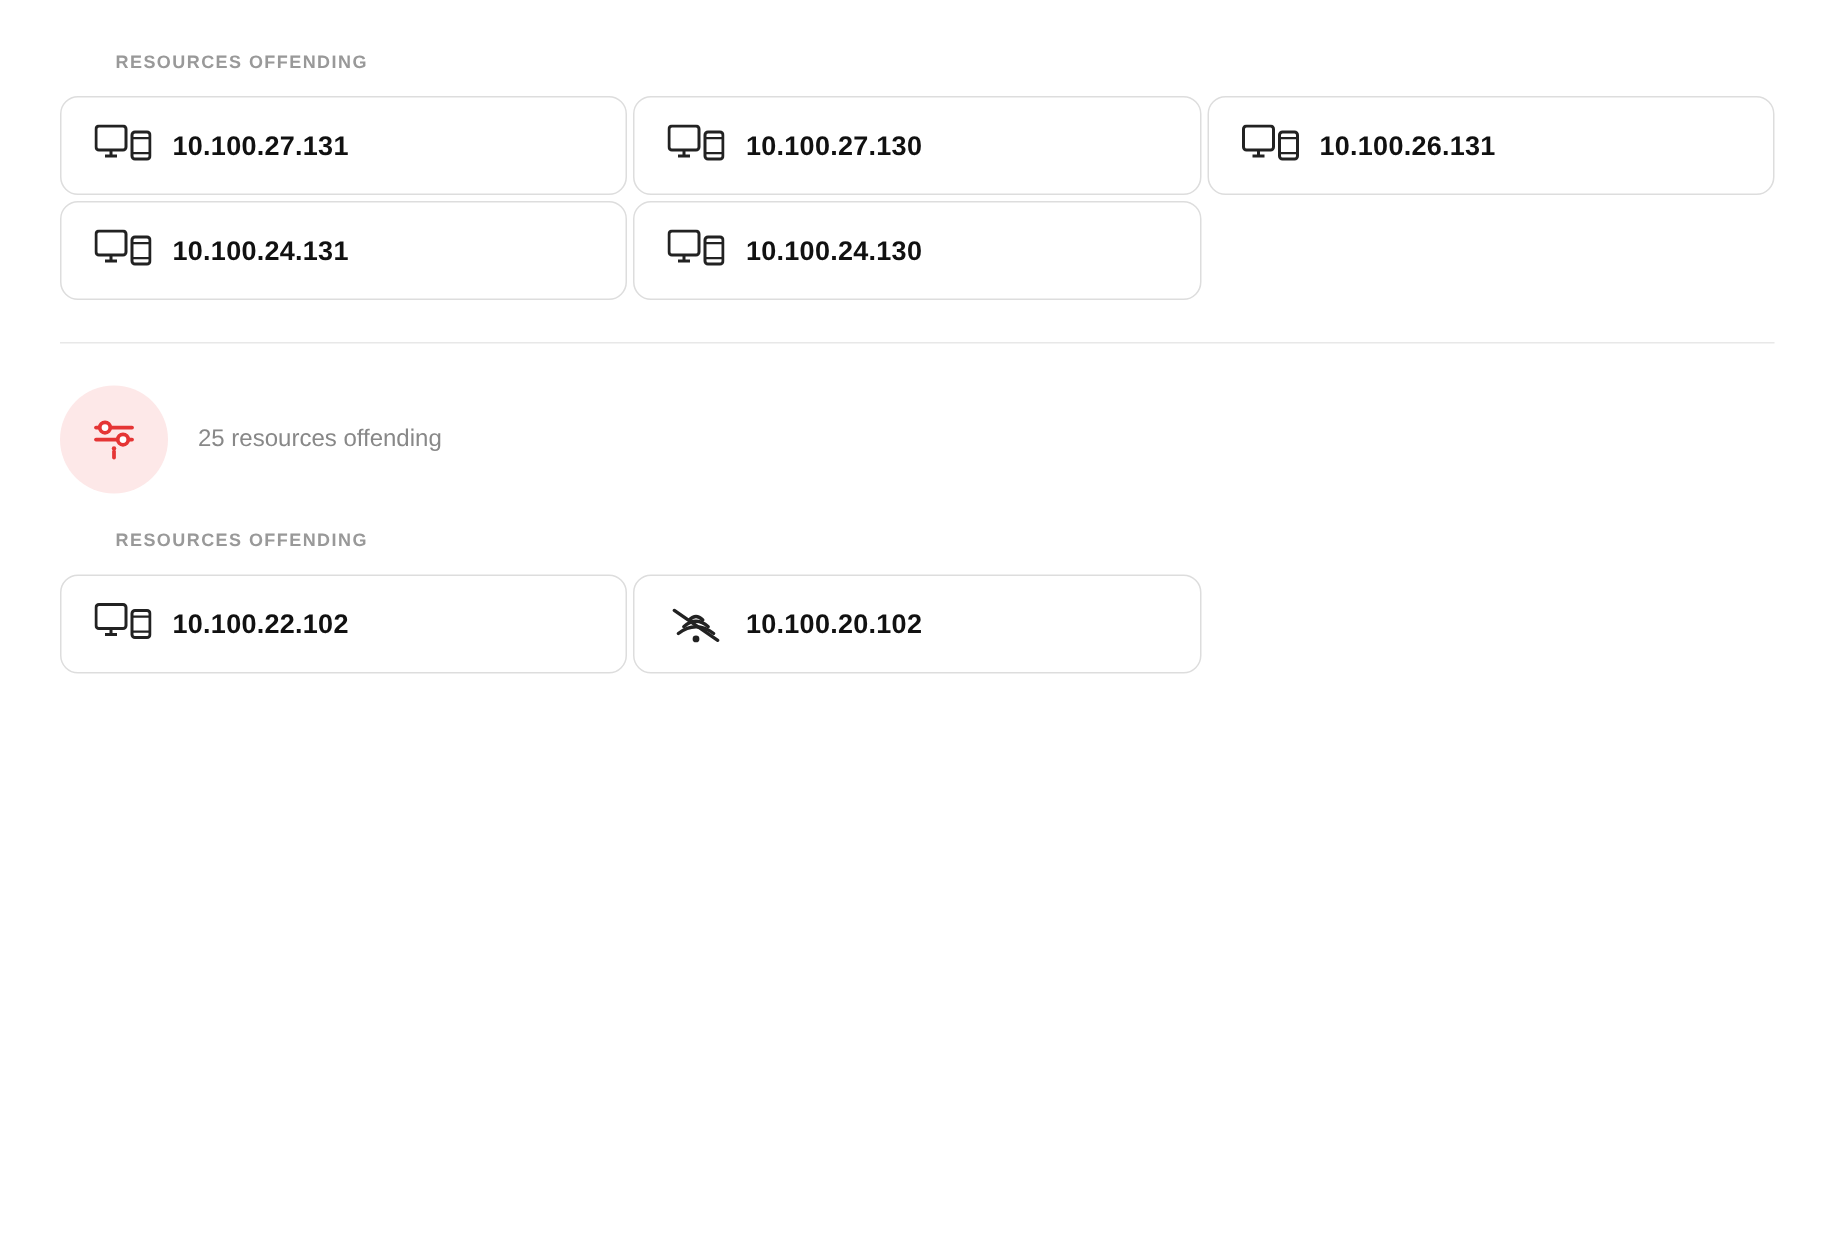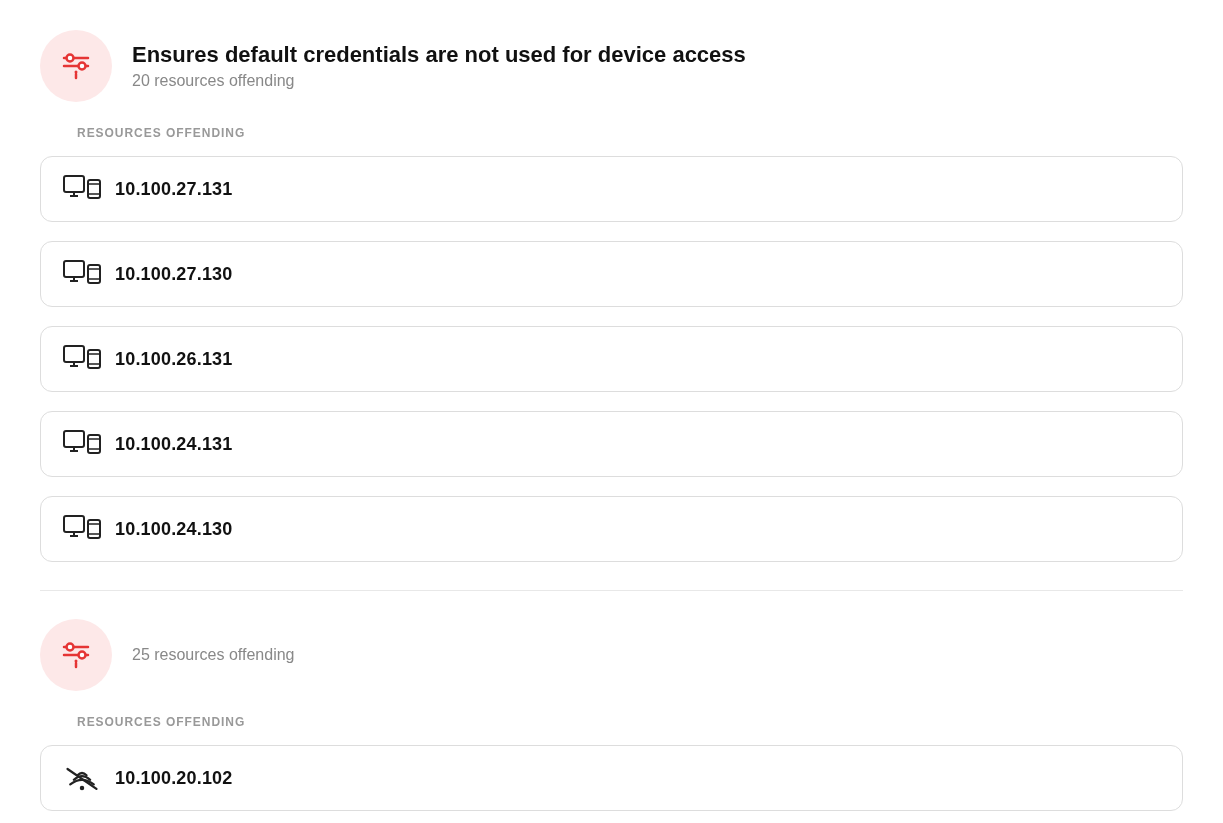--- a/index.html
+++ b/index.html
@@ -53,22 +53,22 @@
       letter-spacing: 0.08em;
       color: #999;
       text-transform: uppercase;
       margin-bottom: 16px;
       margin-top: 4px;
       padding-left: 37px;
     }
 
     .resources-grid {
       display: grid;
-      grid-template-columns: repeat(1, 1fr);
-      gap: 19px;
+      grid-template-columns: repeat(3, 1fr);
+      gap: 4px;
       margin-bottom: 8px;
     }
 
     .resource-card {
       border: 1.5px solid #ddd;
       border-radius: 12px;
       padding: 18px 22px;
       display: flex;
       align-items: center;
       gap: 14px;
@@ -96,37 +96,20 @@
       border-top: 1.5px solid #e8e8e8;
       margin: 28px 0 28px 0;
     }
   </style>
 </head>
 <body>
 
 <div>
 
   <div class="policy-section">
-    <div class="policy-header">
-      <div class="policy-icon-wrapper">
-
-        <svg width="36" height="36" viewBox="0 0 36 36" fill="none" xmlns="http://www.w3.org/2000/svg">
-          <line x1="6" y1="10" x2="30" y2="10" stroke="#e53535" stroke-width="2.5" stroke-linecap="round"></line>
-          <circle cx="12" cy="10" r="3.5" stroke="#e53535" stroke-width="2.5" fill="white"></circle>
-          <line x1="6" y1="18" x2="30" y2="18" stroke="#e53535" stroke-width="2.5" stroke-linecap="round"></line>
-          <circle cx="24" cy="18" r="3.5" stroke="#e53535" stroke-width="2.5" fill="white"></circle>
-          <line x1="18" y1="26" x2="18" y2="30" stroke="#e53535" stroke-width="2.5" stroke-linecap="round"></line>
-          <circle cx="18" cy="24" r="1.5" fill="#e53535"></circle>
-        </svg>
-      </div>
-      <div>
-        <div class="policy-title">Ensures default credentials are not used for device access</div>
-        <div class="policy-subtitle">20 resources offending</div>
-      </div>
-    </div>
 
     <div class="section-label">RESOURCES OFFENDING</div>
 
     <div class="resources-grid">
 
       <div class="resource-card">
         <div class="resource-icon">
           <svg width="38" height="28" viewBox="0 0 38 28" fill="none" xmlns="http://www.w3.org/2000/svg">
             <rect x="1" y="1" width="20" height="16" rx="2" stroke="#222" stroke-width="2" fill="none"></rect>
             <line x1="11" y1="17" x2="11" y2="21" stroke="#222" stroke-width="2"></line>
@@ -214,20 +197,33 @@
       </div>
       <div>
         <div class="policy-subtitle">25 resources offending</div>
       </div>
     </div>
 
     <div class="section-label">RESOURCES OFFENDING</div>
 
     <div class="resources-grid">
 
+      <div class="resource-card">
+        <div class="resource-icon">
+          <svg width="38" height="28" viewBox="0 0 38 28" fill="none" xmlns="http://www.w3.org/2000/svg">
+            <rect x="1" y="1" width="20" height="16" rx="2" stroke="#222" stroke-width="2" fill="none"></rect>
+            <line x1="11" y1="17" x2="11" y2="21" stroke="#222" stroke-width="2"></line>
+            <line x1="7" y1="21" x2="15" y2="21" stroke="#222" stroke-width="2"></line>
+            <rect x="25" y="5" width="12" height="18" rx="2" stroke="#222" stroke-width="2" fill="none"></rect>
+            <line x1="25" y1="9" x2="37" y2="9" stroke="#222" stroke-width="1.5"></line>
+            <line x1="25" y1="19" x2="37" y2="19" stroke="#222" stroke-width="1.5"></line>
+          </svg>
+        </div>
+        <span class="resource-ip">10.100.22.102</span>
+      </div>
 
       <div class="resource-card">
         <div class="resource-icon">
 
           <svg width="38" height="28" viewBox="0 0 42 30" fill="none" xmlns="http://www.w3.org/2000/svg">
             <path d="M8 22 Q21 12 34 22" stroke="#222" stroke-width="2.5" fill="none" stroke-linecap="round"></path>
             <path d="M12 17 Q21 9 30 17" stroke="#222" stroke-width="2.5" fill="none" stroke-linecap="round"></path>
             <path d="M16 12 Q21 7 26 12" stroke="#222" stroke-width="2.5" fill="none" stroke-linecap="round"></path>
             <circle cx="21" cy="26" r="2.5" fill="#222"></circle>
             <line x1="5" y1="5" x2="37" y2="27" stroke="#222" stroke-width="2.5" stroke-linecap="round"></line>

